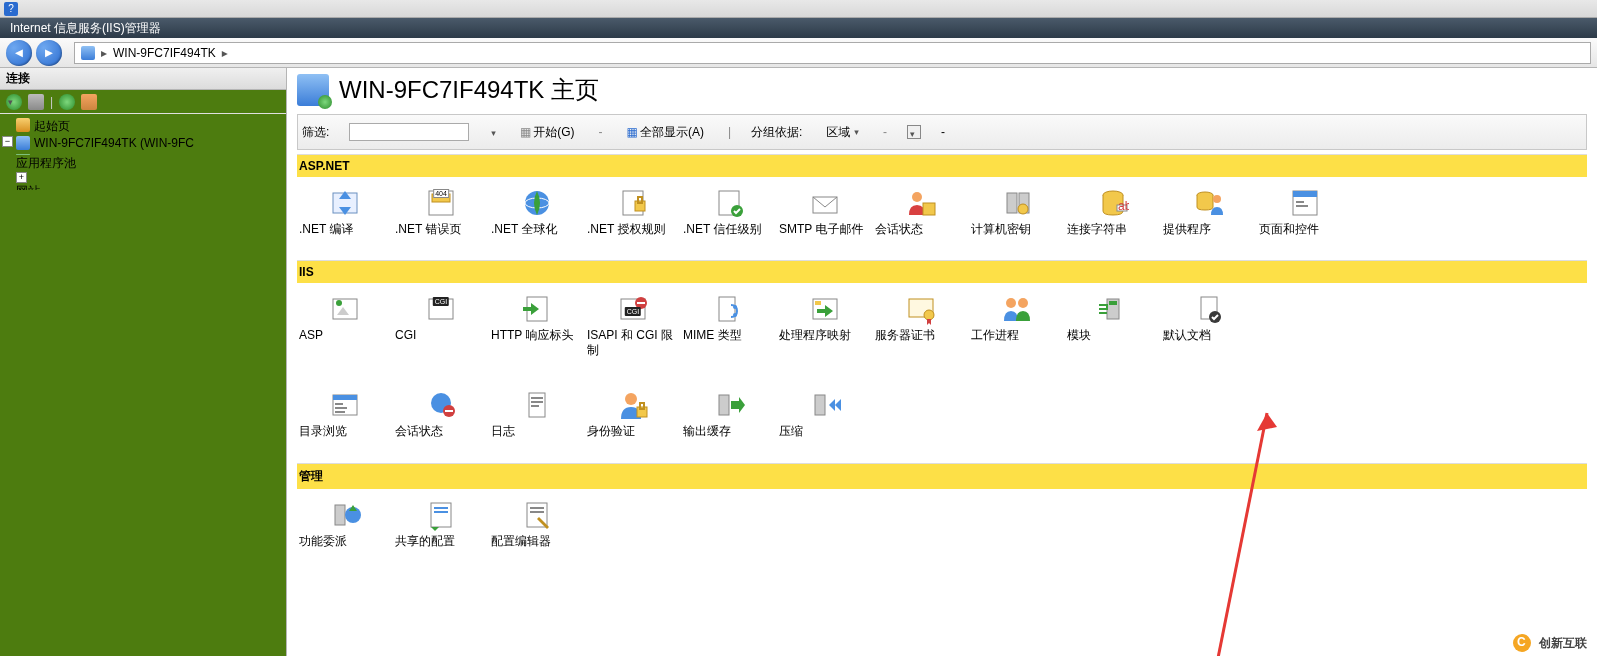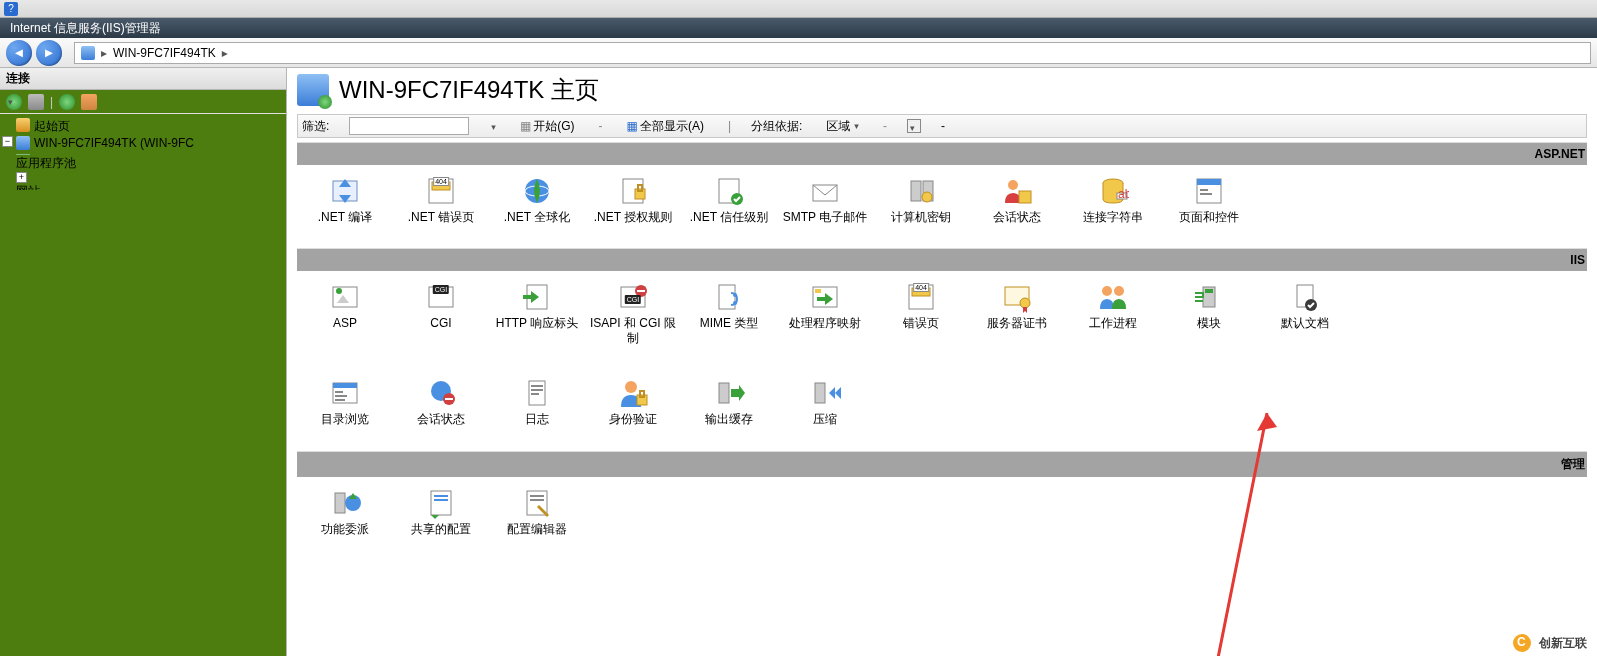--- a/index.html
+++ b/index.html
@@ -41,32 +41,32 @@
 .ic-pool { background: linear-gradient(#b0e0b0,#4aa04a); }
 .ic-site { background: linear-gradient(#f8e080,#d8b030); }
 
 
 .content { flex: 1; background: #fff; padding: 6px 10px; overflow: hidden; position: relative; }
 .page-title-row { display: flex; align-items: center; gap: 10px; margin-bottom: 8px; }
 .page-title-icon { width: 32px; height: 32px; background: linear-gradient(#8fc0f4,#3b7dd8); border-radius: 3px; position: relative; }
 .page-title-icon::after { content:""; position:absolute; right:-3px; bottom:-3px; width:14px;height:14px;background:radial-gradient(circle,#7dd87d,#2a8a2a);border-radius:50%;}
 .page-title { font-size: 24px; }
 
-.filterbar { height: 24px; border: 1px solid #c8c8c8; background: linear-gradient(#fafafa,#ececec); display: flex; align-items: center; padding: 0 4px; gap: 20px; margin-bottom: 4px; }
+.filterbar { height: 36px; border: 1px solid #c8c8c8; background: linear-gradient(#fafafa,#ececec); display: flex; align-items: center; padding: 0 4px; gap: 20px; margin-bottom: 4px; }
 .filterbar input { border: 1px solid #aaa; height: 18px; width: 120px; padding: 0 3px; }
 .fb-btn { display:flex; align-items:center; gap:2px; padding:0 4px; cursor:pointer; }
 .fb-sep { color:#888; }
 .dd-arrow::after { content:"▾"; font-size:9px; color:#555; margin-left:2px;}
 .mini-icon { width:14px;height:14px;display:inline-block;border:1px solid #888;background:#f0f0f0; }
 
-.section-header { font-weight: bold; padding: 4px 2px; border-top:1px solid #ddd; margin-top:2px; background:#a3a3a3;text-align:right; }
+.section-header { font-weight: bold; padding: 4px 2px; border-top:1px solid #ddd; margin-top:2px; background:#fde047; }
 .section-header:first-of-type { border-top:none; margin-top:0; }
 
 .icon-grid { display: flex; flex-wrap: wrap; gap: 0; padding: 6px 0 18px 0; }
-.feat { width: 96px; text-align: center; padding: 4px 2px; cursor: pointer; }
+.feat { width: 96px; padding: 4px 2px; cursor: pointer; }
 .feat .ic { width: 32px; height: 32px; margin: 0 auto 3px auto; position: relative; }
 .feat .lbl { line-height: 1.2; word-break: break-all; }
 .ic svg { width:32px; height:32px; }
 .badge-404 { position:absolute; top:2px; left:50%; transform:translateX(-50%); background:#fff; border:1px solid #888; font-size:7px; padding:0 1px; line-height:1; }
 .badge-cgi { position:absolute; top:4px; left:50%; transform:translateX(-50%); background:#222; color:#fff; font-size:7px; padding:1px 2px; border-radius:1px; }
 
 
 .feat.selected { outline: 1px dotted #555; outline-offset: -1px; }
 
 
@@ -206,42 +206,51 @@
         </div>
       <div class="feat">
           <div class="ic"><svg viewBox="0 0 32 32">
               <rect x="4" y="10" width="24" height="16" fill="#fff" stroke="#888"></rect>
               <path d="M4 10 L16 20 L28 10" fill="none" stroke="#888"></path>
             </svg></div>
           <div class="lbl">SMTP 电子邮件</div>
         </div>
       <div class="feat">
           <div class="ic"><svg viewBox="0 0 32 32">
+              <circle cx="12" cy="10" r="5" fill="#f4a460"></circle>
+              <path d="M4 28 Q4 18 12 18 Q20 18 20 28" fill="#d84040"></path>
+              <rect x="18" y="16" width="12" height="12" fill="#f2c84b" stroke="#c09020"></rect>
+            </svg></div>
+          <div class="lbl">会话状态</div>
+        </div>
+      <div class="feat">
+          <div class="ic"><svg viewBox="0 0 32 32">
               <rect x="6" y="6" width="10" height="20" fill="#ccc" stroke="#888"></rect>
               <rect x="18" y="6" width="10" height="20" fill="#ccc" stroke="#888"></rect>
               <circle cx="22" cy="22" r="5" fill="#f2c84b" stroke="#c09020"></circle>
             </svg></div>
           <div class="lbl">计算机密钥</div>
-        </div>
-      <div class="feat">
-          <div class="ic"><svg viewBox="0 0 32 32">
-              <circle cx="12" cy="10" r="5" fill="#f4a460"></circle>
-              <path d="M4 28 Q4 18 12 18 Q20 18 20 28" fill="#d84040"></path>
-              <rect x="18" y="16" width="12" height="12" fill="#f2c84b" stroke="#c09020"></rect>
-            </svg></div>
-          <div class="lbl">会话状态</div>
         </div>
       <div class="feat">
           <div class="ic"><svg viewBox="0 0 32 32">
               <ellipse cx="16" cy="8" rx="10" ry="4" fill="#f2c84b" stroke="#c09020"></ellipse>
               <path d="M6 8 L6 24 Q6 28 16 28 Q26 28 26 24 L26 8" fill="#f2c84b" stroke="#c09020"></path>
               <rect x="20" y="18" width="10" height="6" fill="#fff" stroke="#888"></rect>
               <text x="21" y="23" font-size="5" fill="#d04040">ab</text>
             </svg></div>
           <div class="lbl">连接字符串</div>
+        </div>
+      <div class="feat">
+          <div class="ic"><svg viewBox="0 0 32 32">
+              <ellipse cx="12" cy="8" rx="8" ry="3" fill="#f2c84b" stroke="#c09020"></ellipse>
+              <path d="M4 8 L4 20 Q4 23 12 23 Q20 23 20 20 L20 8" fill="#f2c84b" stroke="#c09020"></path>
+              <circle cx="24" cy="12" r="4" fill="#f4a460"></circle>
+              <path d="M18 28 Q18 20 24 20 Q30 20 30 28" fill="#4a90e2"></path>
+            </svg></div>
+          <div class="lbl">提供程序</div>
         </div>
       <div class="feat">
           <div class="ic"><svg viewBox="0 0 32 32">
               <rect x="4" y="4" width="24" height="24" fill="#fff" stroke="#888"></rect>
               <rect x="4" y="4" width="24" height="6" fill="#4a90e2"></rect>
               <rect x="7" y="14" width="8" height="2" fill="#888"></rect>
               <rect x="7" y="18" width="12" height="2" fill="#888"></rect>
             </svg></div>
           <div class="lbl">页面和控件</div>
         </div>
@@ -290,27 +299,20 @@
       <div class="feat">
           <div class="ic"><svg viewBox="0 0 32 32">
               <rect x="4" y="6" width="24" height="20" fill="#fff" stroke="#888"></rect>
               <path d="M8 16 L16 16 L16 12 L24 18 L16 24 L16 20 L8 20 Z" fill="#3aa03a"></path>
               <rect x="6" y="8" width="6" height="4" fill="#f2c84b"></rect>
             </svg></div>
           <div class="lbl">处理程序映射</div>
         </div>
       <div class="feat">
           <div class="ic"><svg viewBox="0 0 32 32">
-              <rect x="4" y="4" width="24" height="24" fill="#fff" stroke="#888"></rect>
-              <rect x="7" y="7" width="18" height="8" fill="#f2c84b" stroke="#c09020"></rect>
-            </svg><span class="badge-404">404</span></div>
-          <div class="lbl">错误页</div>
-        </div>
-      <div class="feat">
-          <div class="ic"><svg viewBox="0 0 32 32">
               <rect x="4" y="6" width="24" height="18" fill="#fff8e0" stroke="#c09020"></rect>
               <circle cx="24" cy="22" r="5" fill="#f2c84b" stroke="#c09020"></circle>
               <path d="M22 26 L22 32 L24 30 L26 32 L26 26" fill="#d04040"></path>
             </svg></div>
           <div class="lbl">服务器证书</div>
         </div>
       <div class="feat">
           <div class="ic"><svg viewBox="0 0 32 32">
               <circle cx="10" cy="10" r="5" fill="#f4a460"></circle>
               <path d="M3 28 Q3 18 10 18 Q17 18 17 28" fill="#4a90e2"></path>

